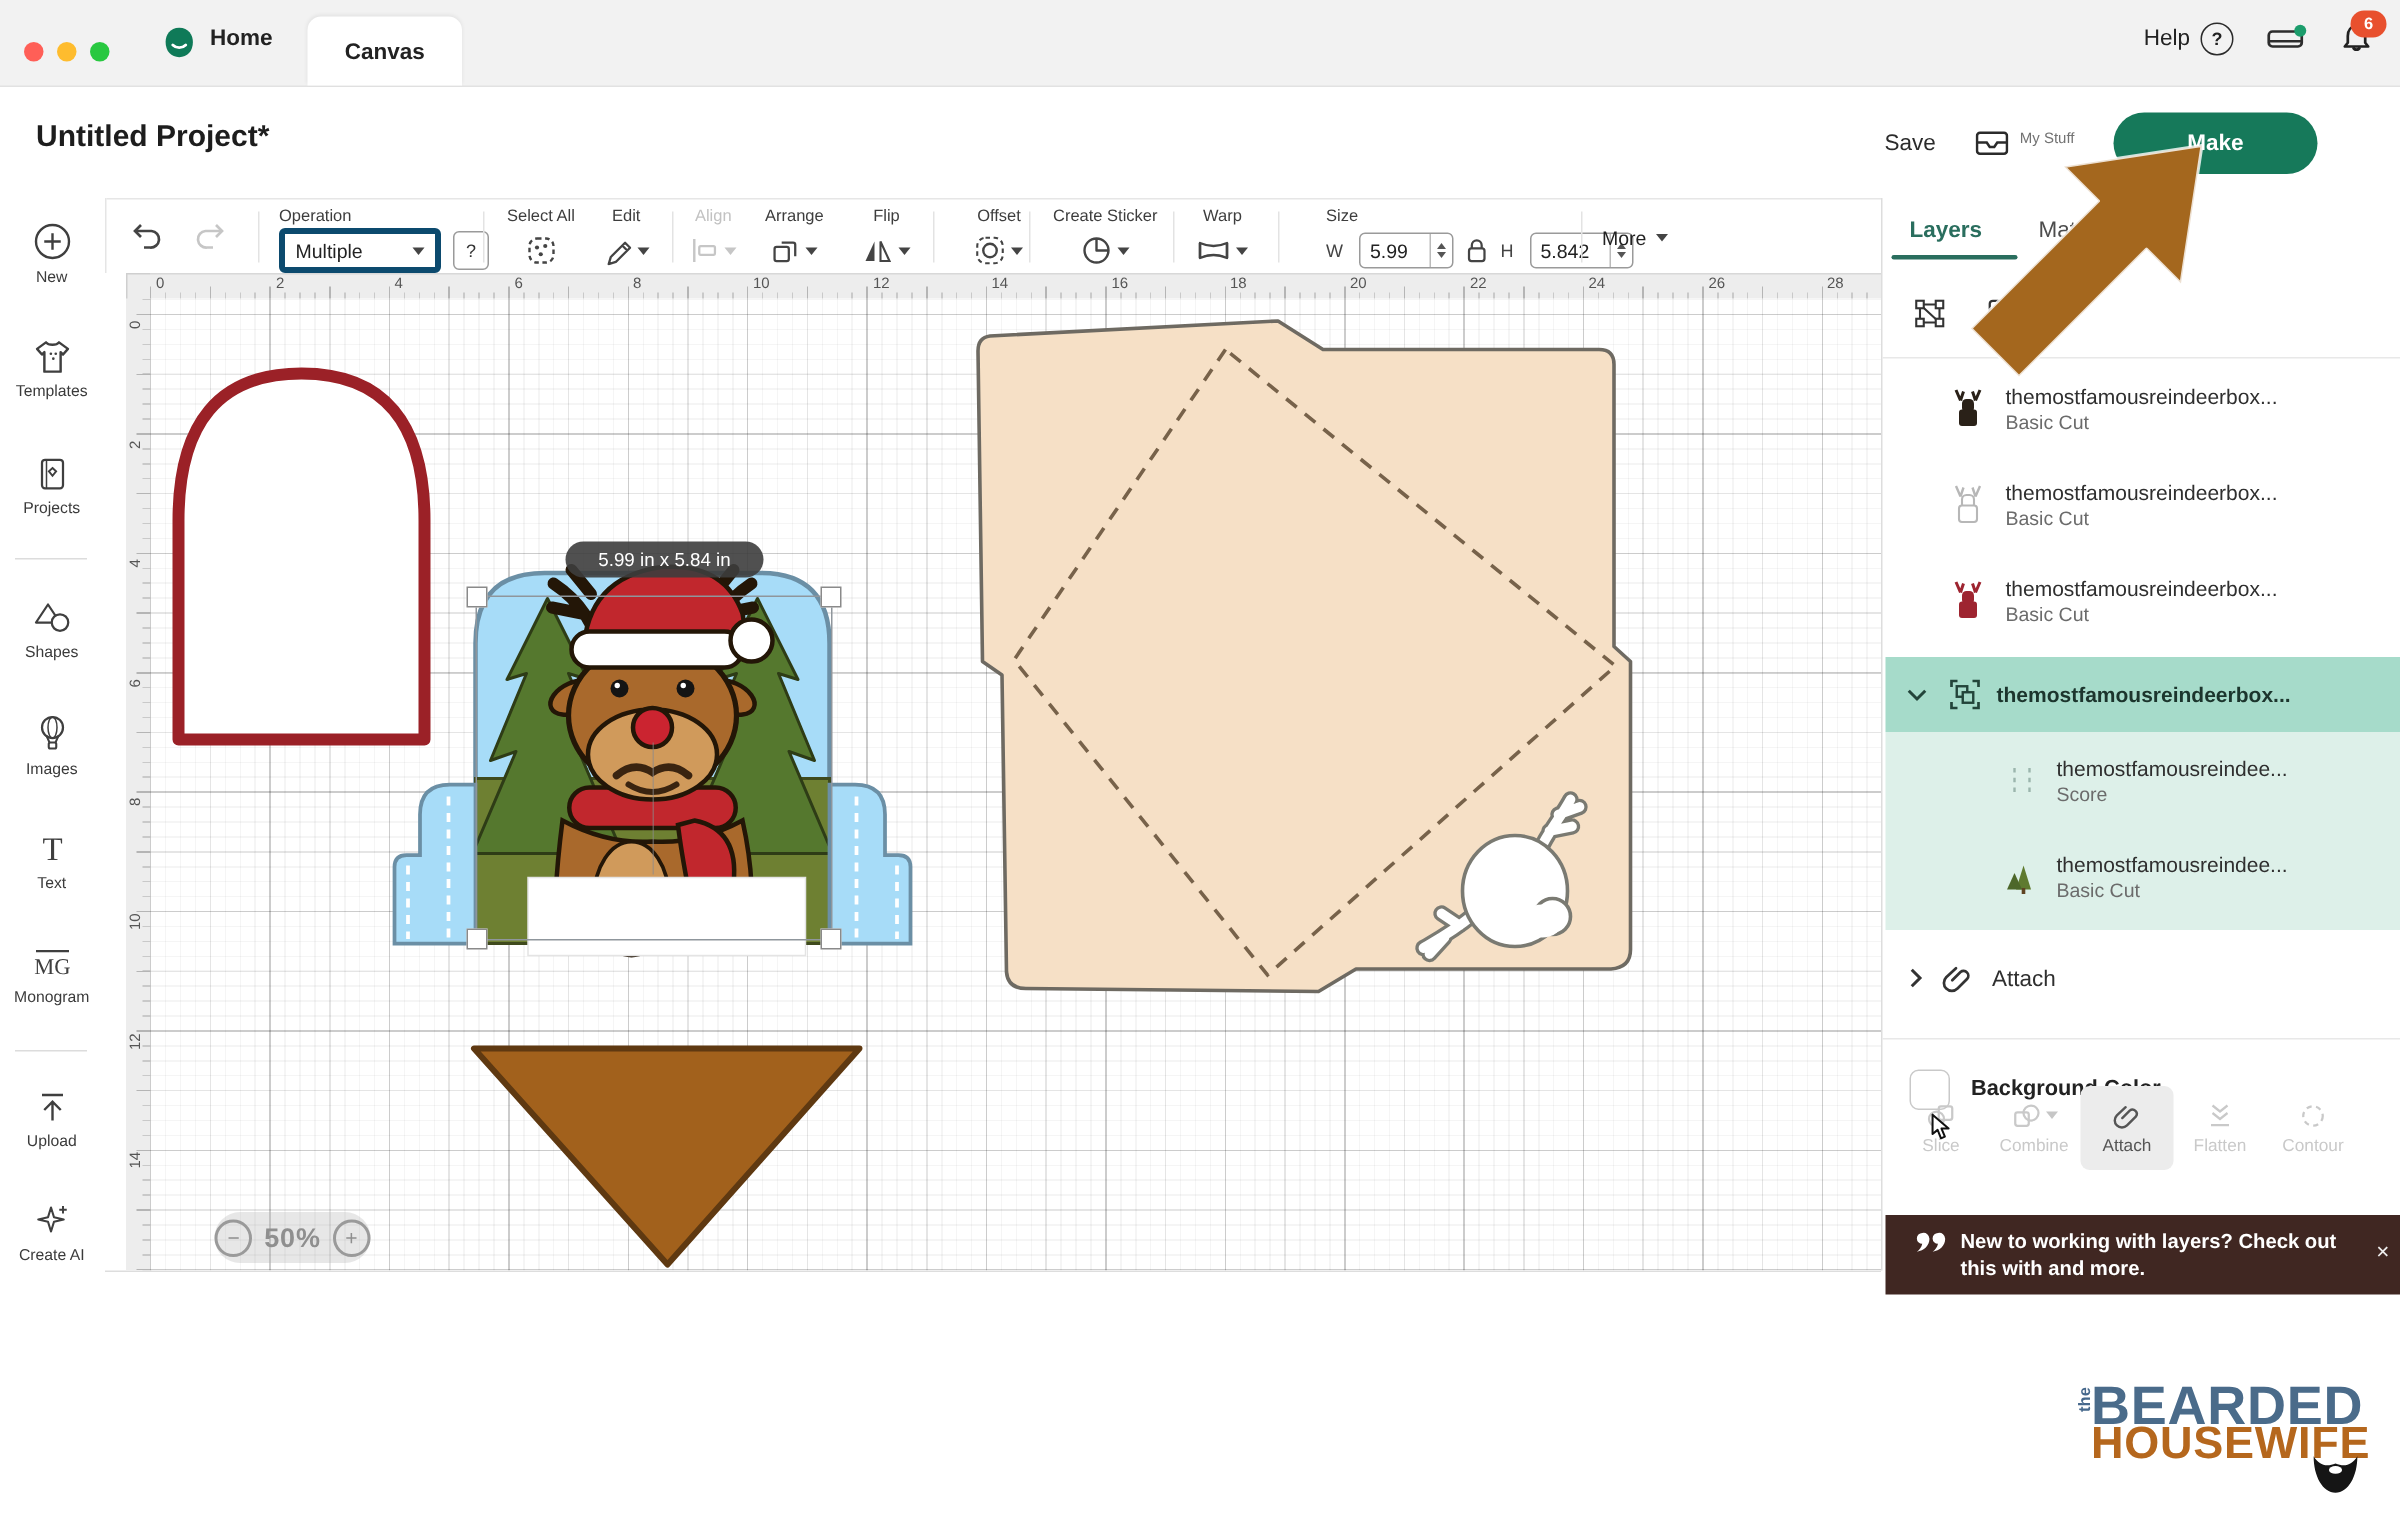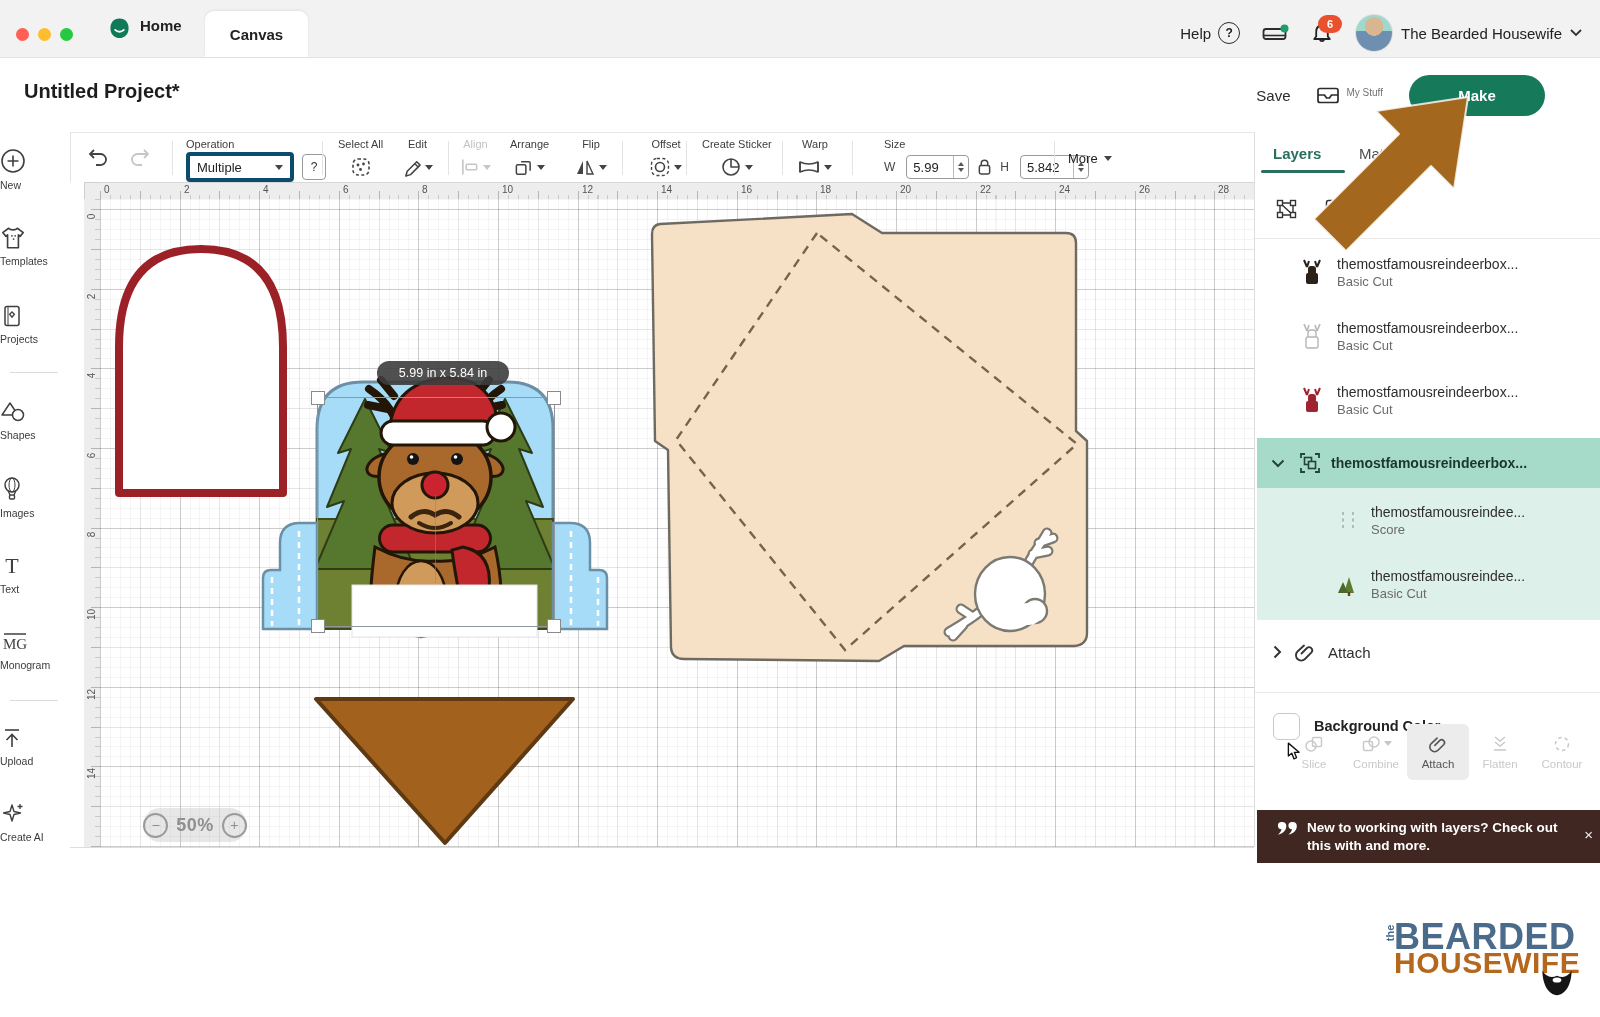--- a/index.html
+++ b/index.html
@@ -49,21 +49,21 @@
   .op-help{width:22px;height:24px;border:1px solid #9a9a9a;border-radius:4px;display:flex;align-items:center;justify-content:center;font-size:12px;color:#333}
   .dim-input{height:22px;border:1px solid #9a9a9a;border-radius:4px;background:#fff;display:flex;align-items:stretch;overflow:hidden}
   .dim-val{width:40px;display:flex;align-items:center;padding-left:6px;font-size:13px;color:#222}
   .stepper{width:14px;border-left:1px solid #bbb;display:flex;flex-direction:column;align-items:center;justify-content:center;gap:2px}
   .stp-up{width:0;height:0;border-left:3.5px solid transparent;border-right:3.5px solid transparent;border-bottom:4.5px solid #555}
   .stp-dn{width:0;height:0;border-left:3.5px solid transparent;border-right:3.5px solid transparent;border-top:4.5px solid #555}
   .dim-lbl{font-size:12px;color:#444;margin-right:5px}
 
   
   #sidebar{position:absolute;left:0;top:132px;width:70px;height:715px;background:#fff;border-right:1px solid #e5e5e5}
-  .sb-item{position:absolute;left:0;width:69px;display:flex;flex-direction:column;align-items:flex-start;gap:5px}
+  .sb-item{position:absolute;left:0;width:69px;display:flex;flex-direction:column;align-items:center;gap:5px}
   .sb-item .lbl{font-size:10.5px;color:#3b3b3b}
   .sb-div{position:absolute;left:10px;width:48px;height:1px;background:#dcdcdc}
 
   
   #canvas-wrap{position:absolute;left:70px;top:182px;width:1184px;height:665px;background:#fff;border-bottom:1px solid #ddd;overflow:hidden}
   #ruler-corner{position:absolute;left:14px;top:0;width:16px;height:17px;background:#ededed;border:1px solid #cfcfcf}
   #ruler-h{position:absolute;left:30px;top:0;width:1154px;height:17px;background:#ededed;border-bottom:1px solid #c9c9c9;border-top:1px solid #d8d8d8;
     background-image:repeating-linear-gradient(90deg,#b5b5b5 0 1px,transparent 1px 39.8px),repeating-linear-gradient(90deg,#c9c9c9 0 1px,transparent 1px 9.95px);
     background-size:100% 9px,100% 5px;background-position:0 bottom,0 bottom;background-repeat:repeat-x}
   #ruler-v{position:absolute;left:14px;top:17px;width:16px;height:648px;background:#ededed;border-right:1px solid #c9c9c9;
@@ -103,21 +103,21 @@
   #group-row{position:absolute;left:2px;top:306px;width:344px;height:50px;background:#A6DBCA;display:flex;align-items:center}
   #group-children{position:absolute;left:2px;top:356px;width:344px;height:132px;background:#ddf0e9}
   .crow{position:absolute;left:0;width:344px;height:64px;display:flex;align-items:center}
   .crow .thumb{margin-left:78px;width:26px;display:flex;justify-content:center}
   .crow .txt{margin-left:10px;display:flex;flex-direction:column;gap:2px}
   #attach-row{position:absolute;left:0;top:498px;width:346px;height:44px;display:flex;align-items:center;gap:12px;padding-left:18px;box-sizing:border-box}
   #attach-row .lbl{font-size:15px;color:#2f2f2f}
   #bg-row{position:absolute;left:0;top:572px;width:346px;height:44px;display:flex;align-items:center;gap:14px;padding-left:18px;box-sizing:border-box}
   .swatch{width:25px;height:25px;border:1px solid #c9c9c9;border-radius:6px;background:#fff}
   #bg-row .lbl{font-size:14.5px;color:#222;font-weight:bold}
-  #tools-row{position:absolute;left:8px;top:592px;width:330px;height:56px;display:flex;justify-content:flex-end}
+  #tools-row{position:absolute;left:8px;top:592px;width:330px;height:56px;display:flex;justify-content:flex-start}
   .btool{width:62px;display:flex;flex-direction:column;align-items:center;justify-content:center;gap:5px;border-radius:6px}
   .btool .lbl{font-size:11.5px;color:#c9c9c9}
   .btool.active{background:#ececec}
   .btool.active .lbl{color:#555}
   #toast{position:absolute;left:2px;top:678px;width:344px;height:53px;background:#402722;color:#fff;display:flex;align-items:flex-start;padding:9px 10px 0 20px;box-sizing:border-box;gap:8px}
   #toast .msg{font-size:13.5px;font-weight:bold;line-height:1.35}
   #toast-close{position:absolute;right:8px;top:16px;font-size:15px;color:#eee}
 
   
   #arrow-note{position:absolute;left:1300px;top:80px;pointer-events:none}
@@ -160,27 +160,20 @@
         <rect x="1.5" y="5" width="22" height="10" rx="2.5" fill="none" stroke="#2d2d2d" stroke-width="1.8"></rect>
         <path d="M1.5,11.5 H23.5" stroke="#2d2d2d" stroke-width="1.6"></path>
         <circle cx="22.5" cy="4.5" r="4" fill="#1c9d6c"></circle>
       </svg>
       <div class="bell-wrap">
         <svg width="22" height="23" viewBox="0 0 22 23">
           <path d="M11,3.5 C7.2,3.5 5.2,6.3 5.2,10 L5.2,14.5 L3.2,17 H18.8 L16.8,14.5 L16.8,10 C16.8,6.3 14.8,3.5 11,3.5 Z" fill="none" stroke="#222" stroke-width="1.8" stroke-linejoin="round"></path>
           <path d="M8.8,17.5 a2.3,2.3 0 0 0 4.4,0" fill="none" stroke="#222" stroke-width="1.8"></path>
         </svg>
         <span class="badge">6</span>
-      </div>
-      <div class="acct">
-        <span class="avatar"></span>
-        <span>The Bearded Housewife</span>
-        <svg width="12" height="8" viewBox="0 0 12 8">
-          <path d="M1,1 L6,6 L11,1" fill="none" stroke="#333" stroke-width="1.8"></path>
-        </svg>
       </div>
     </div>
   </div>
 
   <div id="projectbar">
     <div id="proj-title">Untitled Project*</div>
     <div class="right">
       <span class="save-lbl">Save</span>
       <span class="mystuff">
         <svg width="22" height="17" viewBox="0 0 22 17">

